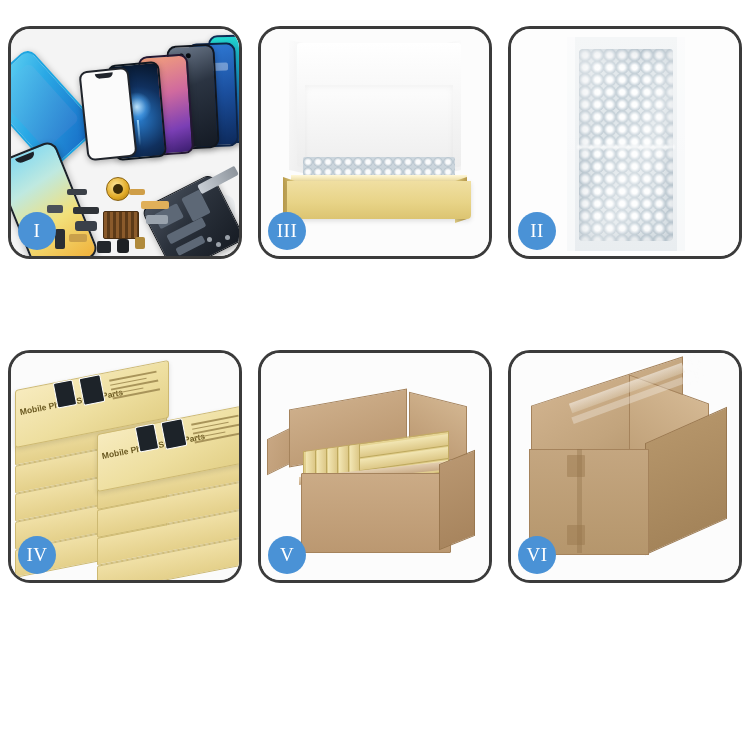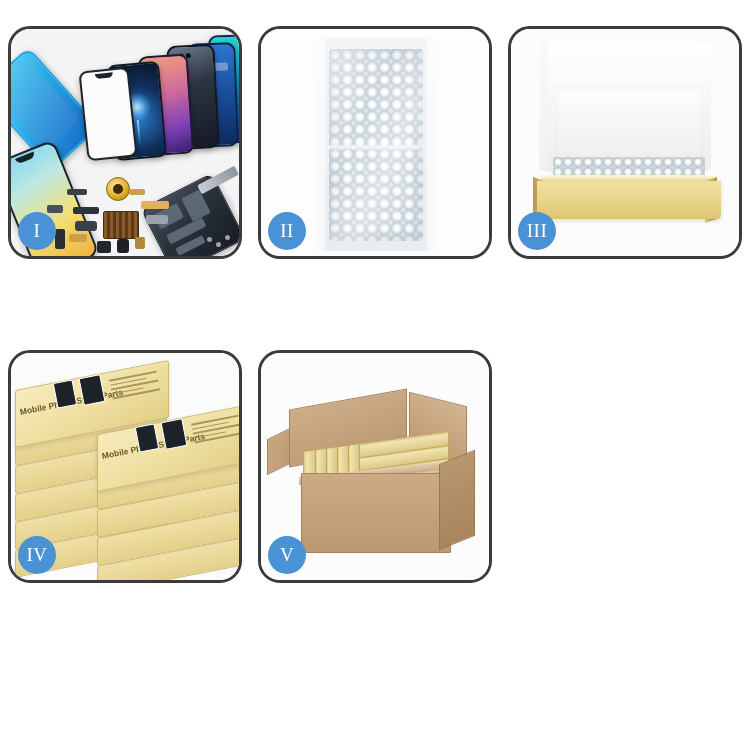--- a/index.html
+++ b/index.html
@@ -343,43 +343,43 @@
         <div class="screws">
             <b></b>
             <b></b>
             <b></b>
           </div>
       </div>
       <div class="badge">I</div>
     </div>
 
     <div class="panel">
-      <div class="scene p2">
-        <div class="bwrap">
-          <div class="bbl"></div>
-          <div class="bseam"></div>
-          <div class="bedge"></div>
-        </div>
-      </div>
-      <div class="badge">II</div>
-    </div>
-
-    <div class="panel">
       <div class="scene p3">
         <div class="b3lidL"></div>
         <div class="b3lidR"></div>
         <div class="b3back"></div>
         <div class="b3foam"></div>
         <div class="b3bub"></div>
         <div class="b3ledge"></div>
         <div class="b3cornL"></div>
         <div class="b3cornR"></div>
         <div class="b3front"></div>
       </div>
       <div class="badge">III</div>
+    </div>
+
+    <div class="panel">
+      <div class="scene p2">
+        <div class="bwrap">
+          <div class="bbl"></div>
+          <div class="bseam"></div>
+          <div class="bedge"></div>
+        </div>
+      </div>
+      <div class="badge">II</div>
     </div>
 
     <div class="panel">
       <div class="scene p4">
         <div class="stack">
           <div class="sbox c1e"></div>
           <div class="sbox c1d"></div>
           <div class="sbox c1c"></div>
           <div class="sbox c1b"></div>
           <div class="sbox c1a"></div>
@@ -432,15 +432,30 @@
             <u style="top:28px"></u>
             <u style="top:41px"></u>
         </div>
         <div class="c5rim"></div>
         <div class="c5front"></div>
         <div class="c5side"></div>
       </div>
       <div class="badge">V</div>
     </div>
 
+    <div class="panel">
+      <div class="scene p6">
+        <div class="c6gloss"></div>
+        <div class="c6top"></div>
+        <div class="c6topR"></div>
+        <div class="c6tape"></div>
+        <div class="c6tape2"></div>
+        <div class="c6side"></div>
+        <div class="c6front"></div>
+        <div class="c6seamV"></div>
+        <div class="c6tab1"></div>
+        <div class="c6tab2"></div>
+      </div>
+      <div class="badge">VI</div>
+    </div>
 
   </div>
 </div>
 
 </body></html>

